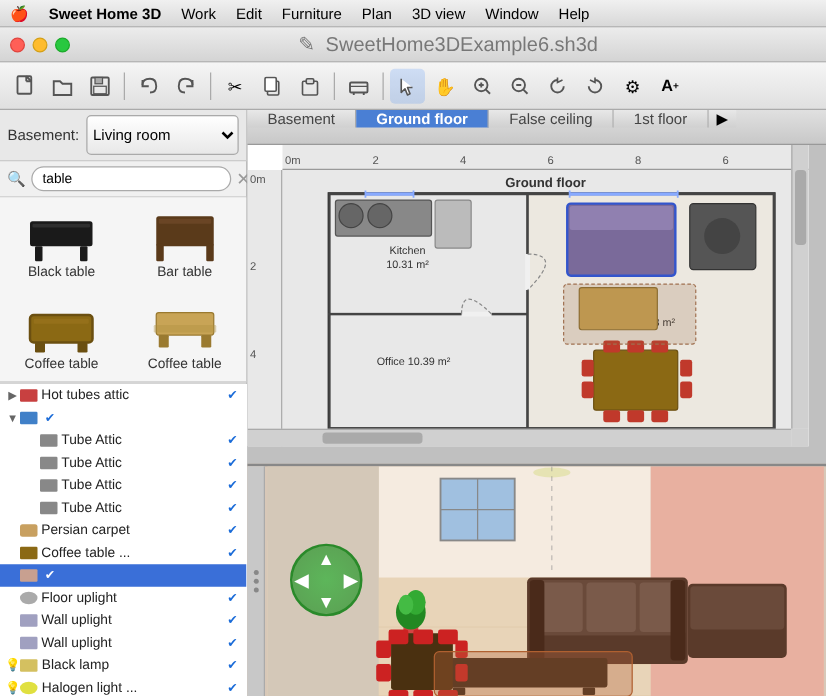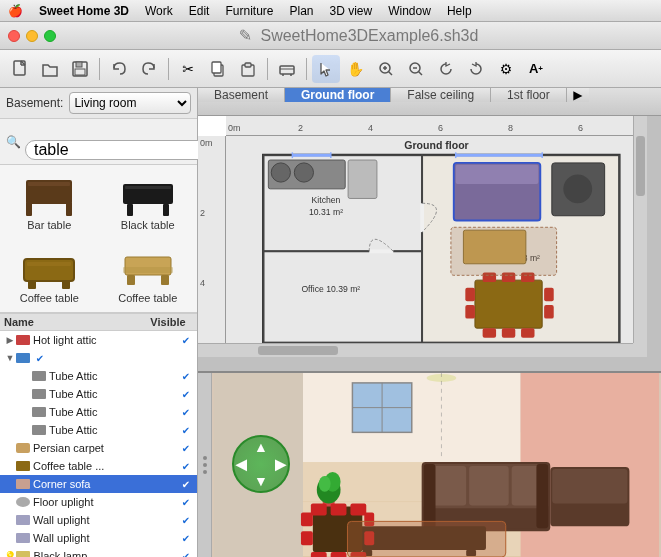--- a/index.html
+++ b/index.html
@@ -27,25 +27,25 @@
 
     
     #main { display: flex; height: calc(557px - 22px - 28px - 38px); }
 
     
     #left-panel { width: 198px; display: flex; flex-direction: column; background: #f0f0f0; border-right: 1px solid #aaa; }
 
     
     #category-row { display: flex; align-items: center; padding: 4px 6px; gap: 6px; border-bottom: 1px solid #ccc; background: #e8e8e8; }
     #category-row label { font-size: 12px; color: #333; }
-    #category-select { flex: 1; height: 22px; font-size: 12px; border: 1px solid #aaa; border-radius: 4px; background: linear-gradient(to bottom, #fff, #e8e8e8); }
+    #category-select { flex: 1; height: 32px; font-size: 12px; border: 1px solid #aaa; border-radius: 4px; background: linear-gradient(to bottom, #fff, #e8e8e8); }
 
     
     #search-row { display: flex; align-items: center; padding: 4px 6px; border-bottom: 1px solid #ccc; gap: 4px; }
-    #search-input { flex: 1; height: 20px; border: 1px solid #aaa; border-radius: 10px; padding: 0 8px; font-size: 16px; background: white; margin-top: 17px; }
+    #search-input { flex: 1; height: 20px; border: 1px solid #aaa; border-radius: 10px; padding: 0 8px; font-size: 11px; background: white; }
     .search-clear { cursor: pointer; color: #999; font-size: 14px; }
 
     
     #furniture-grid { flex: 0 0 auto; height: 148px; display: grid; grid-template-columns: 1fr 1fr; gap: 0; overflow-y: auto; background: #f5f5f5; border-bottom: 1px solid #ccc; }
     .furniture-item { display: flex; flex-direction: column; align-items: center; justify-content: center; padding: 8px 4px 4px; cursor: pointer; border: 1px solid transparent; }
     .furniture-icon { width: 60px; height: 40px; display: flex; align-items: center; justify-content: center; }
     .furniture-label { font-size: 11px; color: #333; text-align: center; margin-top: 2px; }
 
     
     #tree-list { flex: 1; overflow-y: auto; background: white; border-top: 1px solid #ccc; }
@@ -259,39 +259,39 @@
       <span style="color:#999;font-size:12px;">🔍</span>
       <input id="search-input" type="text" value="table" style="">
       <span class="search-clear">✕</span>
     </div>
 
     <div id="furniture-grid">
 
       <div class="furniture-item">
         <div class="furniture-icon">
           <svg width="58" height="42" viewBox="0 0 58 42">
+            <rect x="4" y="8" width="50" height="20" rx="2" fill="#1a1a1a"></rect>
+            <rect x="8" y="28" width="6" height="12" rx="1" fill="#1a1a1a"></rect>
+            <rect x="44" y="28" width="6" height="12" rx="1" fill="#1a1a1a"></rect>
+            <rect x="6" y="10" width="46" height="3" rx="1" fill="#444" opacity="0.5"></rect>
+          </svg>
+        </div>
+        <span class="furniture-label">Black table</span>
+      </div>
+
+      <div class="furniture-item">
+        <div class="furniture-icon">
+          <svg width="58" height="42" viewBox="0 0 58 42">
             <rect x="6" y="4" width="46" height="24" rx="2" fill="#5a3a1a"></rect>
             <rect x="6" y="26" width="6" height="14" rx="1" fill="#5a3a1a"></rect>
             <rect x="46" y="26" width="6" height="14" rx="1" fill="#5a3a1a"></rect>
             <rect x="8" y="6" width="42" height="4" rx="1" fill="#7a5030" opacity="0.5"></rect>
           </svg>
         </div>
         <span class="furniture-label">Bar table</span>
-      </div>
-
-      <div class="furniture-item">
-        <div class="furniture-icon">
-          <svg width="58" height="42" viewBox="0 0 58 42">
-            <rect x="4" y="8" width="50" height="20" rx="2" fill="#1a1a1a"></rect>
-            <rect x="8" y="28" width="6" height="12" rx="1" fill="#1a1a1a"></rect>
-            <rect x="44" y="28" width="6" height="12" rx="1" fill="#1a1a1a"></rect>
-            <rect x="6" y="10" width="46" height="3" rx="1" fill="#444" opacity="0.5"></rect>
-          </svg>
-        </div>
-        <span class="furniture-label">Black table</span>
       </div>
 
       <div class="furniture-item">
         <div class="furniture-icon">
           <svg width="58" height="42" viewBox="0 0 58 42">
             <rect x="4" y="10" width="50" height="22" rx="3" fill="#8B6914" stroke="#6B4F10" stroke-width="2"></rect>
             <rect x="8" y="32" width="8" height="8" rx="1" fill="#6B4F10"></rect>
             <rect x="42" y="32" width="8" height="8" rx="1" fill="#6B4F10"></rect>
             <rect x="7" y="13" width="44" height="4" rx="1" fill="#a07820" opacity="0.5"></rect>
           </svg>
@@ -306,29 +306,25 @@
             <rect x="4" y="18" width="50" height="6" rx="1" fill="#b09040" opacity="0.4"></rect>
             <rect x="8" y="26" width="8" height="10" rx="1" fill="#9a7a30"></rect>
             <rect x="42" y="26" width="8" height="10" rx="1" fill="#9a7a30"></rect>
           </svg>
         </div>
         <span class="furniture-label">Coffee table</span>
       </div>
     </div>
 
     <div id="tree-list">
-      <div class="tree-header">
-        <span class="tree-col-name">Name</span>
-        <span class="tree-col-visible">Visible</span>
-      </div>
 
       <div class="tree-row">
         <span class="tree-toggle">▶</span>
         <div class="tree-icon icon-hot"></div>
-        <span class="tree-label">Hot light attic</span>
+        <span class="tree-label">Hot tubes attic</span>
         <div class="tree-check">✔</div>
       </div>
 
       <div class="tree-row">
         <span class="tree-toggle">▼</span>
         <div class="tree-icon icon-cold"></div>
         <div class="tree-check">✔</div>
       </div>
 
       <div class="tree-row">
@@ -370,21 +366,20 @@
       <div class="tree-row">
         <span style="width:12px;display:inline-block;"></span>
         <div class="tree-icon icon-coffee"></div>
         <span class="tree-label">Coffee table ...</span>
         <div class="tree-check">✔</div>
       </div>
 
       <div class="tree-row selected">
         <span style="width:12px;display:inline-block;"></span>
         <div class="tree-icon" style="background:#c8a090;border-radius:1px;width:14px;height:10px;"></div>
-        <span class="tree-label">Corner sofa</span>
         <div class="tree-check">✔</div>
       </div>
 
       <div class="tree-row">
         <span style="width:12px;display:inline-block;"></span>
         <div class="tree-icon icon-lamp"></div>
         <span class="tree-label">Floor uplight</span>
         <div class="tree-check">✔</div>
       </div>
 

